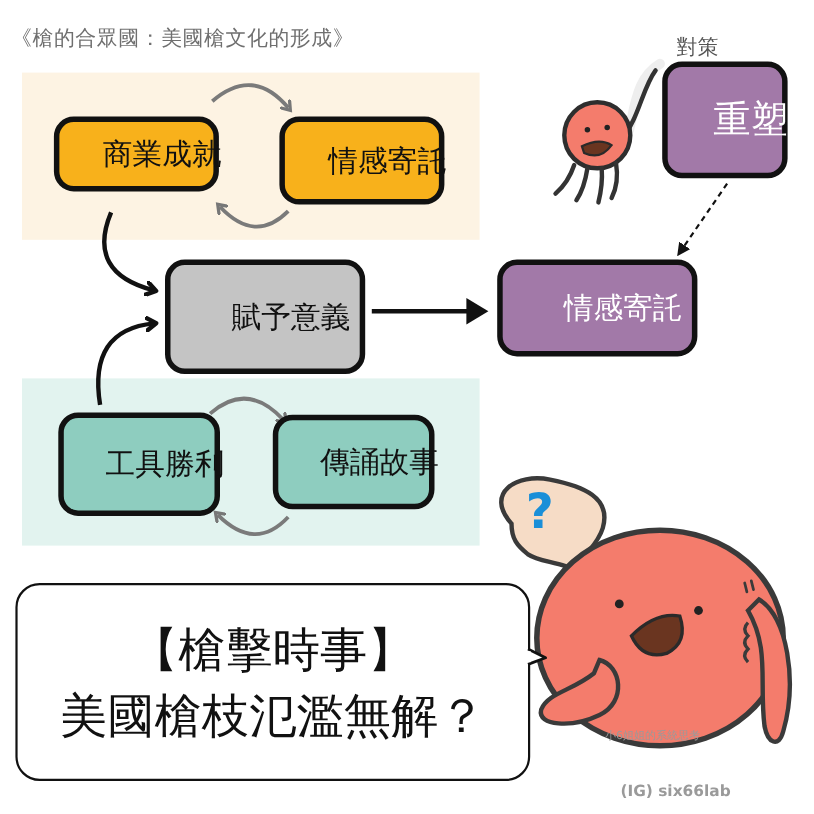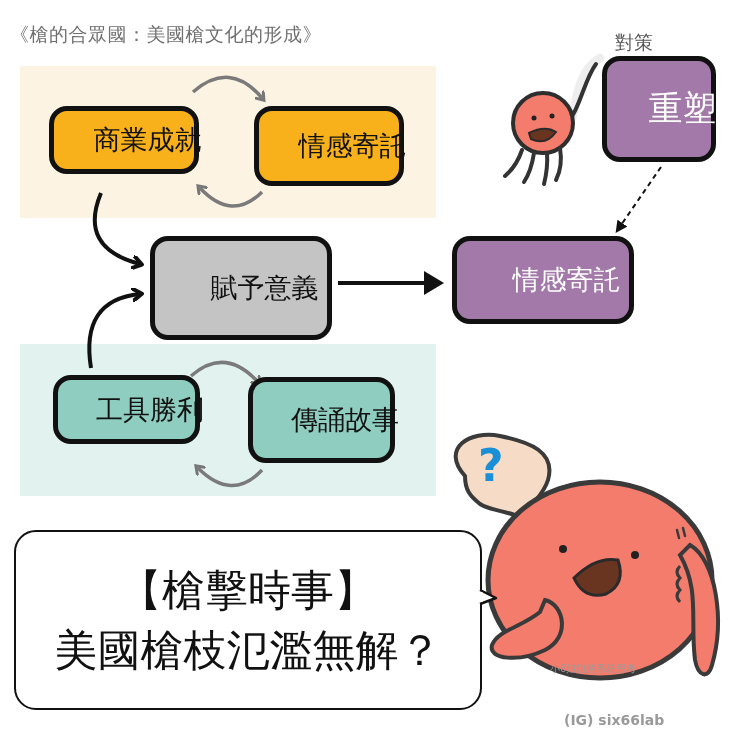--- a/index.html
+++ b/index.html
@@ -96,21 +96,21 @@
 </div>
 <div class="node n-orange" style="left:254px;top:106px;width:150px;height:80px;">
   <span>情感寄託</span>
 </div>
 <div class="node n-gray" style="left:150px;top:236px;width:182px;height:104px;">
   <span>賦予意義</span>
 </div>
 <div class="node n-purple" style="left:452px;top:236px;width:182px;height:88px;">
   <span>情感寄託</span>
 </div>
-<div class="node n-teal" style="left:53px;top:375px;width:147px;height:69px;">
+<div class="node n-teal" style="left:53px;top:375px;width:147px;height:94px;">
   <span>工具勝利</span>
 </div>
 <div class="node n-teal" style="left:248px;top:377px;width:147px;height:86px;">
   <span>傳誦故事</span>
 </div>
 <div class="node n-purple" style="left:602px;top:56px;width:114px;height:106px;font-size:34px;">
   <span>重塑</span>
 </div>
 <div class="abs label-small" style="left:615px;top:30px;">對策</div>
 

